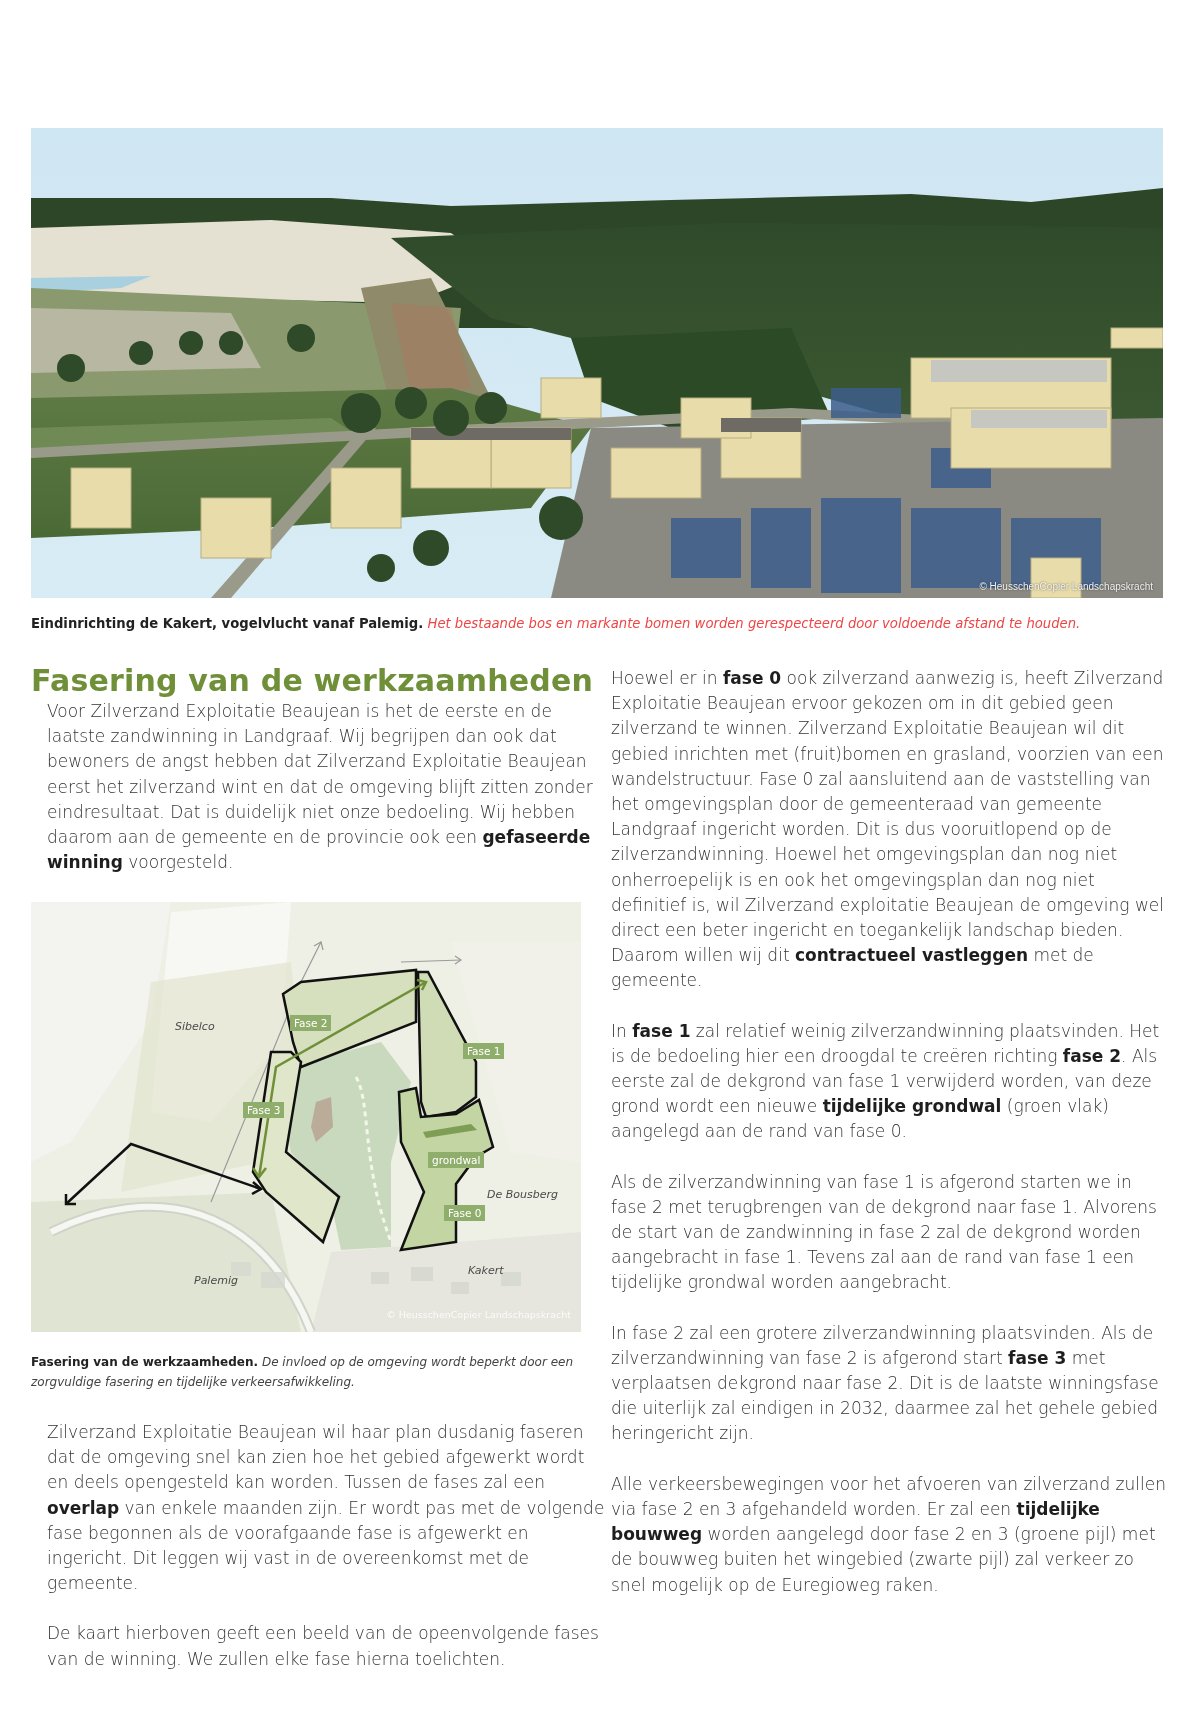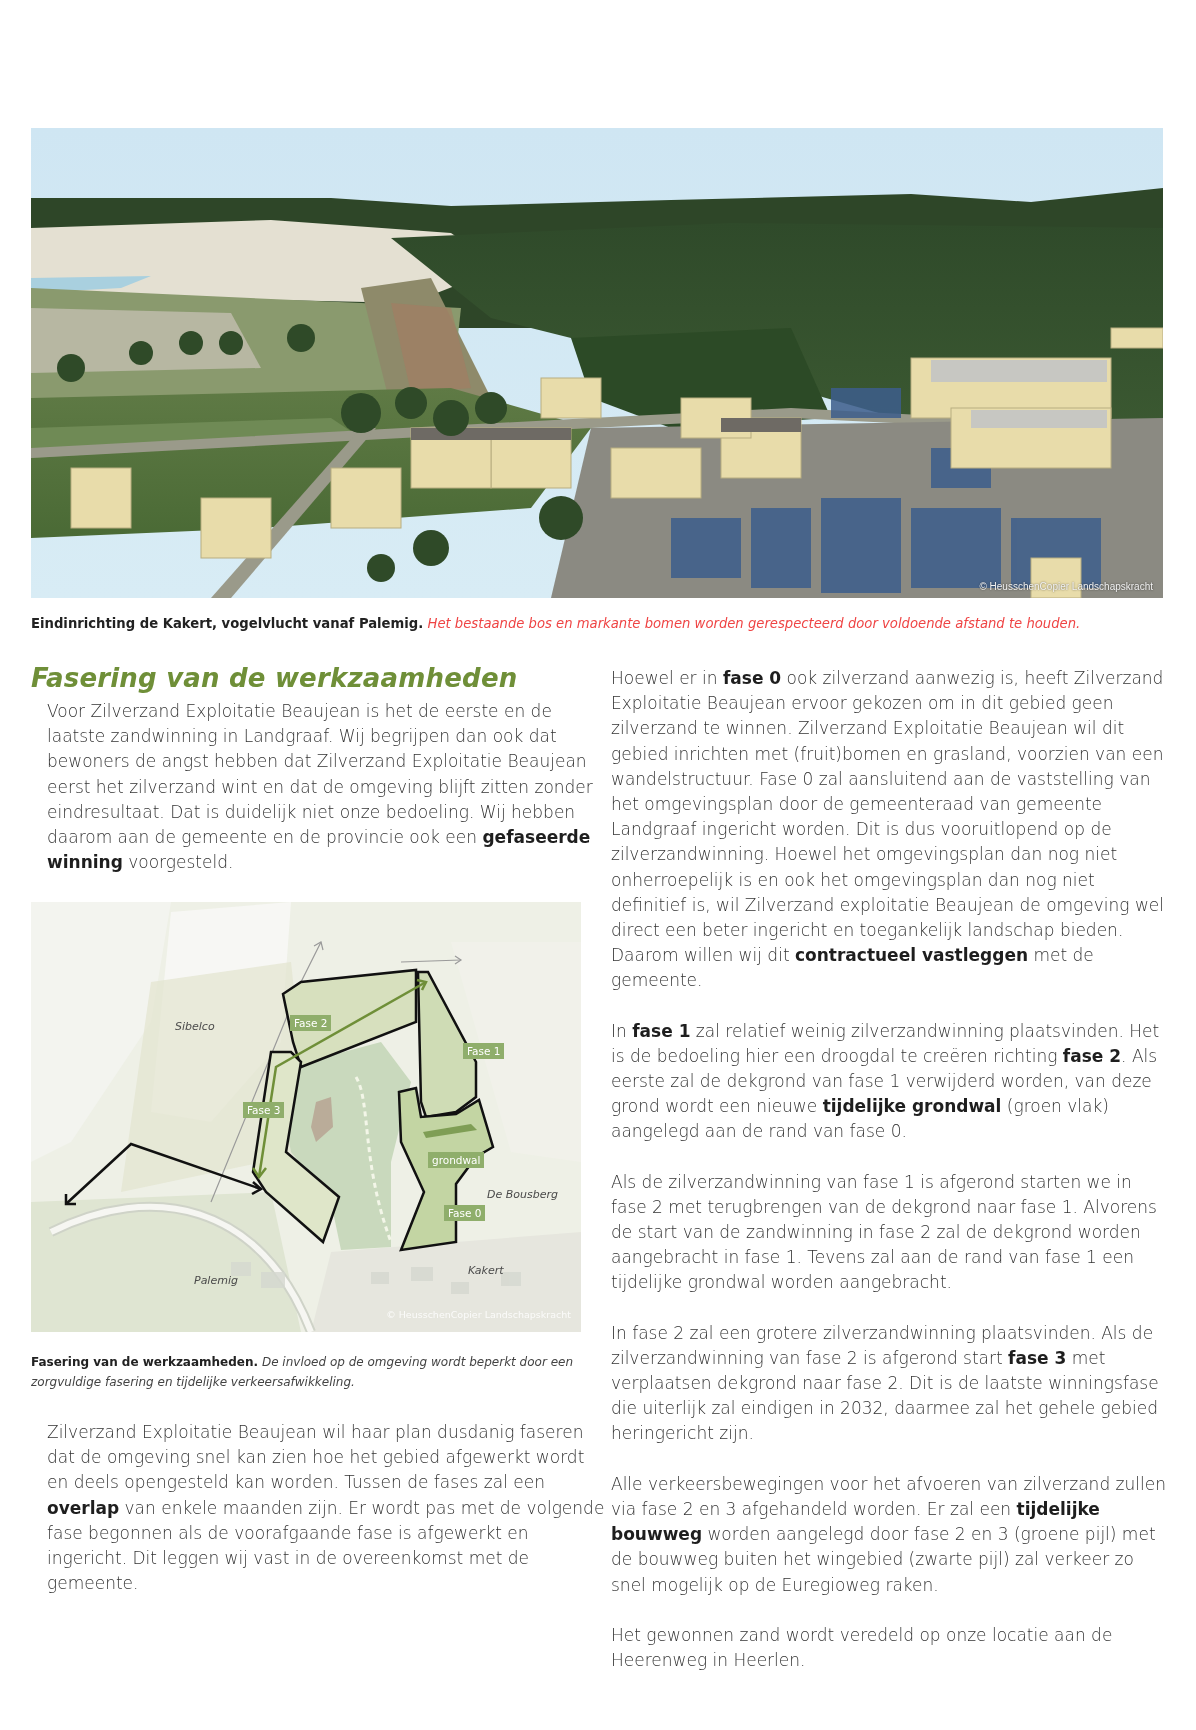--- a/index.html
+++ b/index.html
@@ -16,22 +16,22 @@
   .photo-caption b { font-weight: bold; }
   .photo-caption i { font-style: italic; color: #ef4444; }
 
   .col { position: absolute; font-size: 17px; line-height: 25.2px; color: #333; font-weight: 300; }
   .col-left { left: 31px; width: 560px; margin-left: 16px; }
   .col-right { left: 611px; width: 560px; }
   .col p { margin: 0; }
   .col b { font-weight: bold; color: #1e1e1e; }
   .spacer { height: 25px; }
 
-  .section-title { position: absolute; left: 31px; top: 663px; font-size: 26px; font-weight: bold; color: #6f8f38;
-                   font-family: "DejaVu Sans", sans-serif; letter-spacing: 0.2px; font-style: italic; }
+  .section-title { position: absolute; left: 31px; top: 663px; font-size: 30px; font-weight: bold; color: #6f8f38;
+                   font-family: "DejaVu Sans", sans-serif; letter-spacing: 0.2px; }
 
   
   .map { position: absolute; left: 31px; top: 902px; width: 550px; height: 430px; overflow: hidden; background: #eef0e8; }
   .map svg { display:block; width:100%; height:100%; }
   .map-label { position: absolute; font-style: italic; font-size: 11px; color: #4a4a4a; }
   .phase-tag { position: absolute; background: #8fae6b; color: #fff; font-size: 10.5px; padding: 1px 4px; line-height: 14px; }
   .map-credit { position: absolute; right: 10px; bottom: 12px; font-size: 9.5px; color: #ffffff; opacity: .85; }
 
   .map-caption { position: absolute; left: 31px; top: 1352px; width: 560px; font-size: 12px; line-height: 20px; color: #333; }
   .map-caption b { font-weight: bold; color:#222; }
@@ -213,27 +213,27 @@
 </div>
 
 <div class="map-caption">
   <b>Fasering van de werkzaamheden.</b>
   <i>De invloed op de omgeving wordt beperkt door een zorgvuldige fasering en tijdelijke verkeersafwikkeling.</i>
 </div>
 
 <div class="col col-left" style="top:1420px;">
   <p><span>Zilverzand Exploitatie Beaujean wil haar plan dusdanig faseren dat de omgeving snel kan zien hoe het gebied afgewerkt wordt en deels opengesteld kan worden. Tussen de fases zal een </span><b>overlap</b><span> van enkele maanden zijn. Er wordt pas met de volgende fase begonnen als de voorafgaande fase is afgewerkt en ingericht. Dit leggen wij vast in de overeenkomst met de gemeente.</span></p>
   <div class="spacer"></div>
+  <p>De kaart hierboven geeft een beeld van de opeenvolgende fases van de winning. We zullen elke fase hierna toelichten.</p>
 </div>
 
 <div class="col col-right" style="top:666px;">
   <p><span>Hoewel er in </span><b>fase 0</b><span> ook zilverzand aanwezig is, heeft Zilverzand Exploitatie Beaujean ervoor gekozen om in dit gebied geen zilverzand te winnen. Zilverzand Exploitatie Beaujean wil dit gebied inrichten met (fruit)bomen en grasland, voorzien van een wandelstructuur. Fase 0 zal aansluitend aan de vaststelling van het omgevingsplan door de gemeenteraad van gemeente Landgraaf ingericht worden. Dit is dus vooruitlopend op de zilverzandwinning. Hoewel het omgevingsplan dan nog niet onherroepelijk is en ook het omgevingsplan dan nog niet definitief is, wil Zilverzand exploitatie Beaujean de omgeving wel direct een beter ingericht en toegankelijk landschap bieden. Daarom willen wij dit </span><b>contractueel vastleggen</b><span> met de gemeente.</span></p>
   <div class="spacer"></div>
   <p><span>In </span><b>fase 1</b><span> zal relatief weinig zilverzandwinning plaatsvinden. Het is de bedoeling hier een droogdal te creëren richting </span><b>fase 2</b><span>. Als eerste zal de dekgrond van fase 1 verwijderd worden, van deze grond wordt een nieuwe </span><b>tijdelijke grondwal</b><span> (groen vlak) aangelegd aan de rand van fase 0.</span></p>
   <div class="spacer"></div>
   <p>Als de zilverzandwinning van fase 1 is afgerond starten we in fase 2 met terugbrengen van de dekgrond naar fase 1. Alvorens de start van de zandwinning in fase 2 zal de dekgrond worden aangebracht in fase 1. Tevens zal aan de rand van fase 1 een tijdelijke grondwal worden aangebracht.</p>
   <div class="spacer"></div>
   <p><span>In fase 2 zal een grotere zilverzandwinning plaatsvinden. Als de zilverzandwinning van fase 2 is afgerond start </span><b>fase 3</b><span> met verplaatsen dekgrond naar fase 2. Dit is de laatste winningsfase die uiterlijk zal eindigen in 2032, daarmee zal het gehele gebied heringericht zijn.</span></p>
   <div class="spacer"></div>
   <p><span>Alle verkeersbewegingen voor het afvoeren van zilverzand zullen via fase 2 en 3 afgehandeld worden. Er zal een </span><b>tijdelijke bouwweg</b><span> worden aangelegd door fase 2 en 3 (groene pijl) met de bouwweg buiten het wingebied (zwarte pijl) zal verkeer zo snel mogelijk op de Euregioweg raken.</span></p>
   <div class="spacer"></div>
-  <p>Het gewonnen zand wordt veredeld op onze locatie aan de Heerenweg in Heerlen.</p>
 </div>
 
 </body></html>

